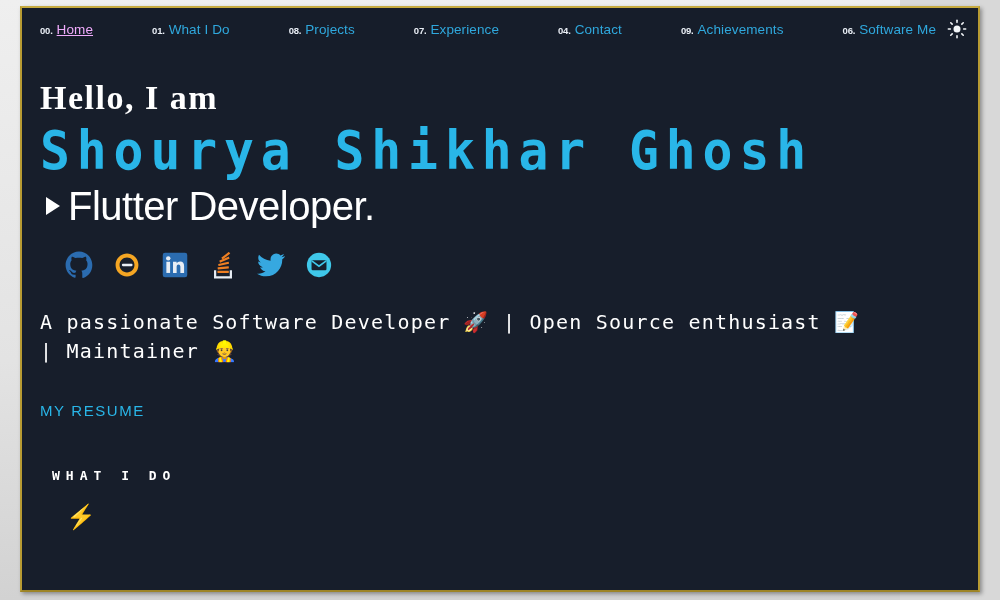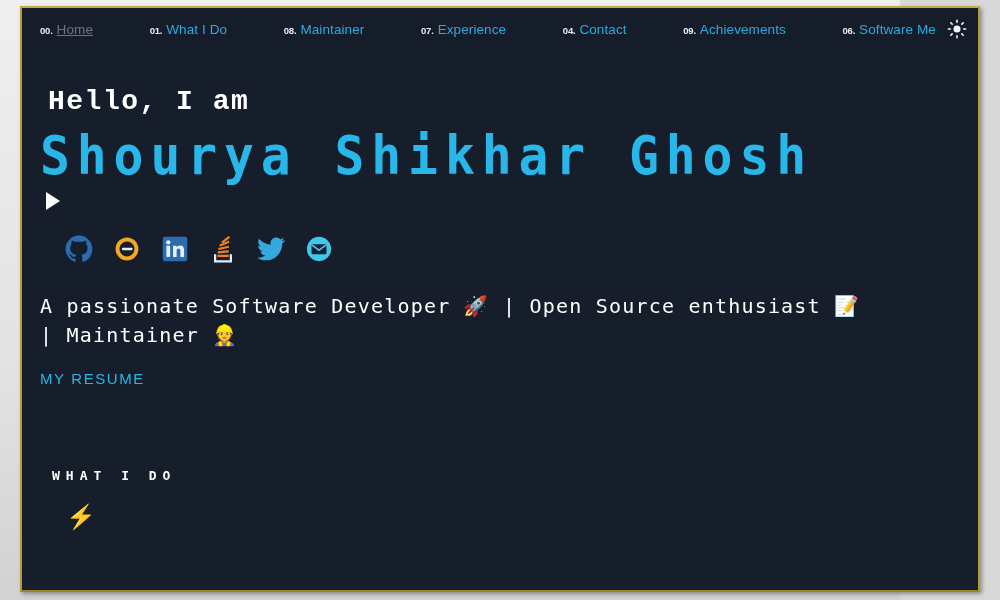--- a/index.html
+++ b/index.html
@@ -78,21 +78,21 @@
     letter-spacing: -0.2px;
     margin-right: 4px;
   }
   .nav-item .lbl {
     font-family: "Liberation Sans", sans-serif;
     font-size: 13.5px;
     font-weight: 500;
     color: #2fa8dd;
     letter-spacing: 0.1px;
   }
-  .nav-item.active .lbl { color: #737373; text-decoration: underline; }
+  .nav-item.active .lbl { color: #f0abfc; text-decoration: underline; }
 
   .nav-spacer { flex: 1 1 auto; }
 
   .theme-toggle {
     width: 34px;
     height: 34px;
     display: flex;
     align-items: center;
     justify-content: center;
     margin-right: 4px;
@@ -103,27 +103,27 @@
   .hero {
     position: absolute;
     left: 0;
     top: 42px;
     right: 0;
     padding: 0 18px;
     box-sizing: border-box;
   }
 
   .hello {
-    font-family: Liberation Mono, monospace;
-    font-size: 28px;
+    font-family: Liberation Serif, serif;
+    font-size: 34px;
     font-weight: bold;
     color: #ffffff;
     letter-spacing: 1.5px;
     line-height: 1.15;
-    margin: 8px;
+    margin: 0;
     padding-top: 28px;
   }
 
   .name {
     font-family: "DejaVu Sans Mono", "Liberation Mono", monospace;
     font-size: 54px;
     font-weight: bold;
     color: #29b6e8;
     letter-spacing: 7.5px;
     line-height: 1.1;
@@ -175,21 +175,21 @@
   }
 
   
   .desc {
     font-family: "DejaVu Sans Mono", "Liberation Mono", monospace;
     font-size: 20px;
     font-weight: normal;
     color: #ffffff;
     letter-spacing: 1.2px;
     line-height: 1.45;
-    margin: 26px 0 0 0;
+    margin: 26px 0 16px 0;
     max-width: 830px;
   }
 
   .resume {
     display: inline-block;
     font-family: "Liberation Sans", sans-serif;
     font-size: 15px;
     font-weight: 400;
     color: #29b6e8;
     letter-spacing: 1.6px;
@@ -246,21 +246,21 @@
               <span class="lbl">Home</span>
             </a>
             <span class="nav-spacer"></span>
             <a class="nav-item">
               <span class="num">01.</span>
               <span class="lbl">What I Do</span>
             </a>
             <span class="nav-spacer"></span>
             <a class="nav-item">
               <span class="num">08.</span>
-              <span class="lbl">Maintainer</span>
+              <span class="lbl">Projects</span>
             </a>
             <span class="nav-spacer"></span>
             <a class="nav-item">
               <span class="num">07.</span>
               <span class="lbl">Experience</span>
             </a>
             <span class="nav-spacer"></span>
             <a class="nav-item">
               <span class="num">04.</span>
               <span class="lbl">Contact</span>
@@ -292,20 +292,21 @@
           </svg>
         </div>
       </div>
 
       <div class="hero">
         <h2 class="hello">Hello, I am</h2>
         <h1 class="name">Shourya Shikhar Ghosh</h1>
 
         <div class="role-row">
           <span class="play-tri"></span>
+          <span class="role-text">Flutter Developer.</span>
         </div>
 
         <div class="socials">
           <a class="social">
             <svg width="28" height="28" viewBox="0 0 24 24">
               <path fill="#2b6cb0" d="M12 .5C5.7.5.5 5.7.5 12c0 5.1 3.3 9.4 7.8 10.9.6.1.8-.2.8-.6v-2c-3.2.7-3.9-1.5-3.9-1.5-.5-1.3-1.3-1.7-1.3-1.7-1-.7.1-.7.1-.7 1.1.1 1.7 1.2 1.7 1.2 1 1.7 2.7 1.2 3.4.9.1-.7.4-1.2.7-1.5-2.6-.3-5.3-1.3-5.3-5.8 0-1.3.5-2.3 1.2-3.2-.1-.3-.5-1.5.1-3.1 0 0 1-.3 3.2 1.2.9-.3 1.9-.4 2.9-.4s2 .1 2.9.4c2.2-1.5 3.2-1.2 3.2-1.2.6 1.6.2 2.8.1 3.1.8.9 1.2 1.9 1.2 3.2 0 4.5-2.7 5.5-5.3 5.8.4.4.8 1.1.8 2.2v3.3c0 .4.2.7.8.6 4.6-1.5 7.8-5.8 7.8-10.9C23.5 5.7 18.3.5 12 .5z"></path>
             </svg>
           </a>
           <a class="social">
             <svg width="28" height="28" viewBox="0 0 24 24">

